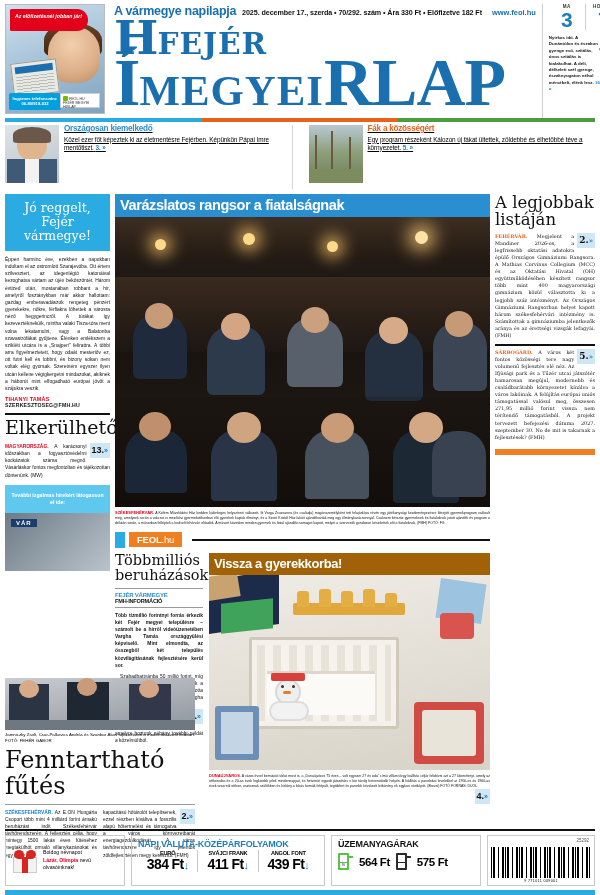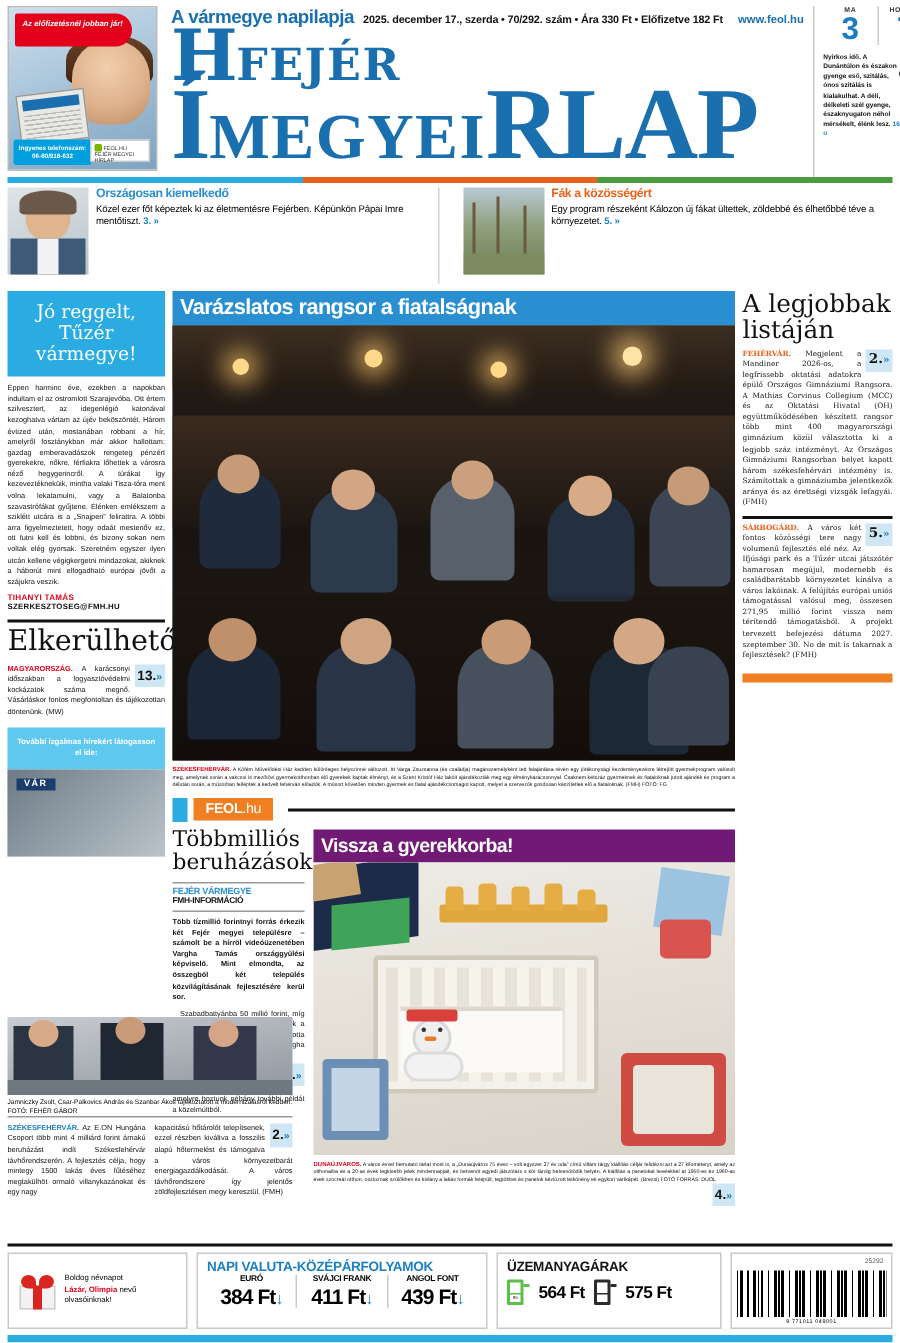--- a/index.html
+++ b/index.html
@@ -82,21 +82,21 @@
            padding-right: 20px; position: relative; font-weight:600;}
   .wtext b { color: #1a7fc1; }
   .cloud { position: absolute; right: 0; top: 4px; width: 24px; height: 15px; }
 
   
   .rule3 { display: flex; height: 4px; }
   .rule3 i { flex: 1; }
 
   
   .teasers { display: flex; gap: 0; height: 64px; margin: 3px 5px 0 5px;}
-  .tz { flex: 1; display: flex; gap: 5px; padding-right: 6px; }
+  .tz { flex: 1; display: flex; gap: 5px; padding-right: 6px; text-decoration: underline; }
   .tz + .tz { border-left: 1px solid #d4d4d4; padding-left: 16px;}
   .tz-img { width: 54px; height: 58px; flex: none; background: #ccc; }
   .tz-h { font-size: 8.2px; font-weight: bold; line-height: 1.05; letter-spacing:-.25px;}
   .tz-b { font-size: 6.4px; line-height: 1.26; margin-top: 2px; letter-spacing:-.1px;}
   .pg { color: #1a7fc1; font-weight: bold; }
 
   
   .grid { display: flex; margin: 5px 5px 0 5px; gap: 5px; }
   .colL { width: 105px; flex: none; }
   .colC { flex: 1; }
@@ -121,21 +121,21 @@
     font-weight:bold; padding:7px 4px; line-height:1.4; margin-top:6px;}
   .qrbox { height: 58px; background:#d9d9d9; margin-top:0; position:relative;
     background-image: linear-gradient(135deg,#6d7b86,#b9c3cb); overflow:hidden;}
   .qr-tag { position:absolute; left:6px; top:6px; background:#1a3d6b; color:#fff;
     font-size:6px; font-weight:bold; padding:1px 5px; letter-spacing:1px;}
 
   
   .band { color:#fff; font-weight:bold; padding:3px 5px 4px; font-size:14.5px;
           letter-spacing:-.4px; }
   .band-blue { background:#2a8fd0; }
-  .band-orange { background:#701a75; }
+  .band-orange { background:#a16207; }
   .photo-main { height: 290px; background:#1d1a17; position:relative; overflow:hidden; }
   .cap-small { font-size: 3.5px; line-height: 1.42; text-align: justify; color:#111;
     padding-top: 3px; }
   .cap-small .city { color:#e2001a; font-weight:bold; font-size:4px; }
 
   .feolbar { display:flex; align-items:center; gap:4px; margin-top:6px; }
   .feol-sq { width:10px; height:16px; background:#2aabe2; }
   .feol-pill { background:#f07f22; color:#fff; font-weight:bold; font-size:9.5px;
     padding:2px 8px; letter-spacing:-.2px;}
   .feol-pill span { font-weight:normal; }
@@ -273,21 +273,21 @@
       </div>
     </div>
 
   </div>
 
   <div class="grid">
 
     <div class="colL">
       <div class="jo-box">
         <div class="t" style="white-space:pre-line">Jó reggelt,
-Tűzér vármegye!</div>
+Fejér vármegye!</div>
       </div>
       <div class="body-just" style="margin-top:5px">Éppen harminc éve, ezekben a napokban indultam el az ostromlott Szarajevóba. Ott értem szilvesztert, az idegenlégió katonáival kezoghatva vártam az újév beköszöntét. Három évtized után, mostanában robbant a hír, amelyről fosztánykban már akkor hallottam: gazdag emberavadászok rengeteg pénzért gyerekekre, nőkre, férfiakra lőhettek a városra néző hegygerincről. A túrákat így kezeveztékneküik, mintha valaki Tisza-tóra ment volna lekatamulni, vagy a Balatonba szavastrófákat gyűjtene. Élénken emlékszem a sziklétt utcára is a „Snajperi” felirattra. A többi arra figyelmeztetett, hogy odaát mesteriőv ez, ott futni kell és lobbni, és bizony sokan nem voltak elég gyorsak. Szeretném egyszer ilyen utcán kellene végigkergetni mindazokat, akiknek a háborút mint elfogadható európai jövőt a szájukra veszik.</div>
       <div class="sig">TIHANYI TAMÁS</div>
       <div class="sig2">SZERKESZTOSEG@FMH.HU</div>
 
       <div class="hr-thick"></div>
       <div class="serif-h h-elker">Elkerülhetők</div>
       <div class="body-just">
         <span class="pgbadge"><span>13.</span><i>»</i></span>
         <span class="lead-city">MAGYARORSZÁG.</span>
@@ -417,20 +417,21 @@
     <div style="height:52px;background:linear-gradient(170deg,#c9ccd1,#8f959e);position:relative;overflow:hidden">
       <div style="position:absolute;left:4px;top:6px;width:40px;height:46px;background:#2b3442"></div>
       <div style="position:absolute;left:14px;top:2px;width:20px;height:18px;border-radius:50%;background:#d7ab87"></div>
       <div style="position:absolute;left:62px;top:4px;width:42px;height:48px;background:#1f2733"></div>
       <div style="position:absolute;left:72px;top:0px;width:20px;height:18px;border-radius:50%;background:#c99b79"></div>
       <div style="position:absolute;left:124px;top:6px;width:42px;height:46px;background:#32384a"></div>
       <div style="position:absolute;left:134px;top:2px;width:20px;height:18px;border-radius:50%;background:#d4a586"></div>
       <div style="position:absolute;left:0;bottom:0;right:0;height:10px;background:#6f7780"></div>
     </div>
     <div style="font-size:4.4px;line-height:1.4;margin-top:2px">Jamniczky Zsolt, Csar-Palkovics András és Szanbar Ákos tájékoztatott a modernizálásról kedden. FOTÓ: FEHÉR GÁBOR</div>
+    <div class="serif-h" style="font-size:24px;line-height:1.05;margin:4px 0 5px">Fenntartható fűtés</div>
     <div style="border-top:1px solid #999;margin-bottom:4px"></div>
     <div style="display:flex;gap:6px">
       <div style="flex:1">
         <div class="body-just">
           <span class="lead-city blue">SZÉKESFEHÉRVÁR.</span>
           <span>Az E.ON Hungária Csoport több mint 4 milliárd forint árnakú beruházást indít Székesfehérvár távhőrendszerén. A fejlesztés célja, hogy mintegy 1500 lakás éves fűtéséhez megtakülhöt ormaló villanykazánokat és egy nagy</span>
         </div>
       </div>
       <div style="flex:1">
         <div class="body-just">

